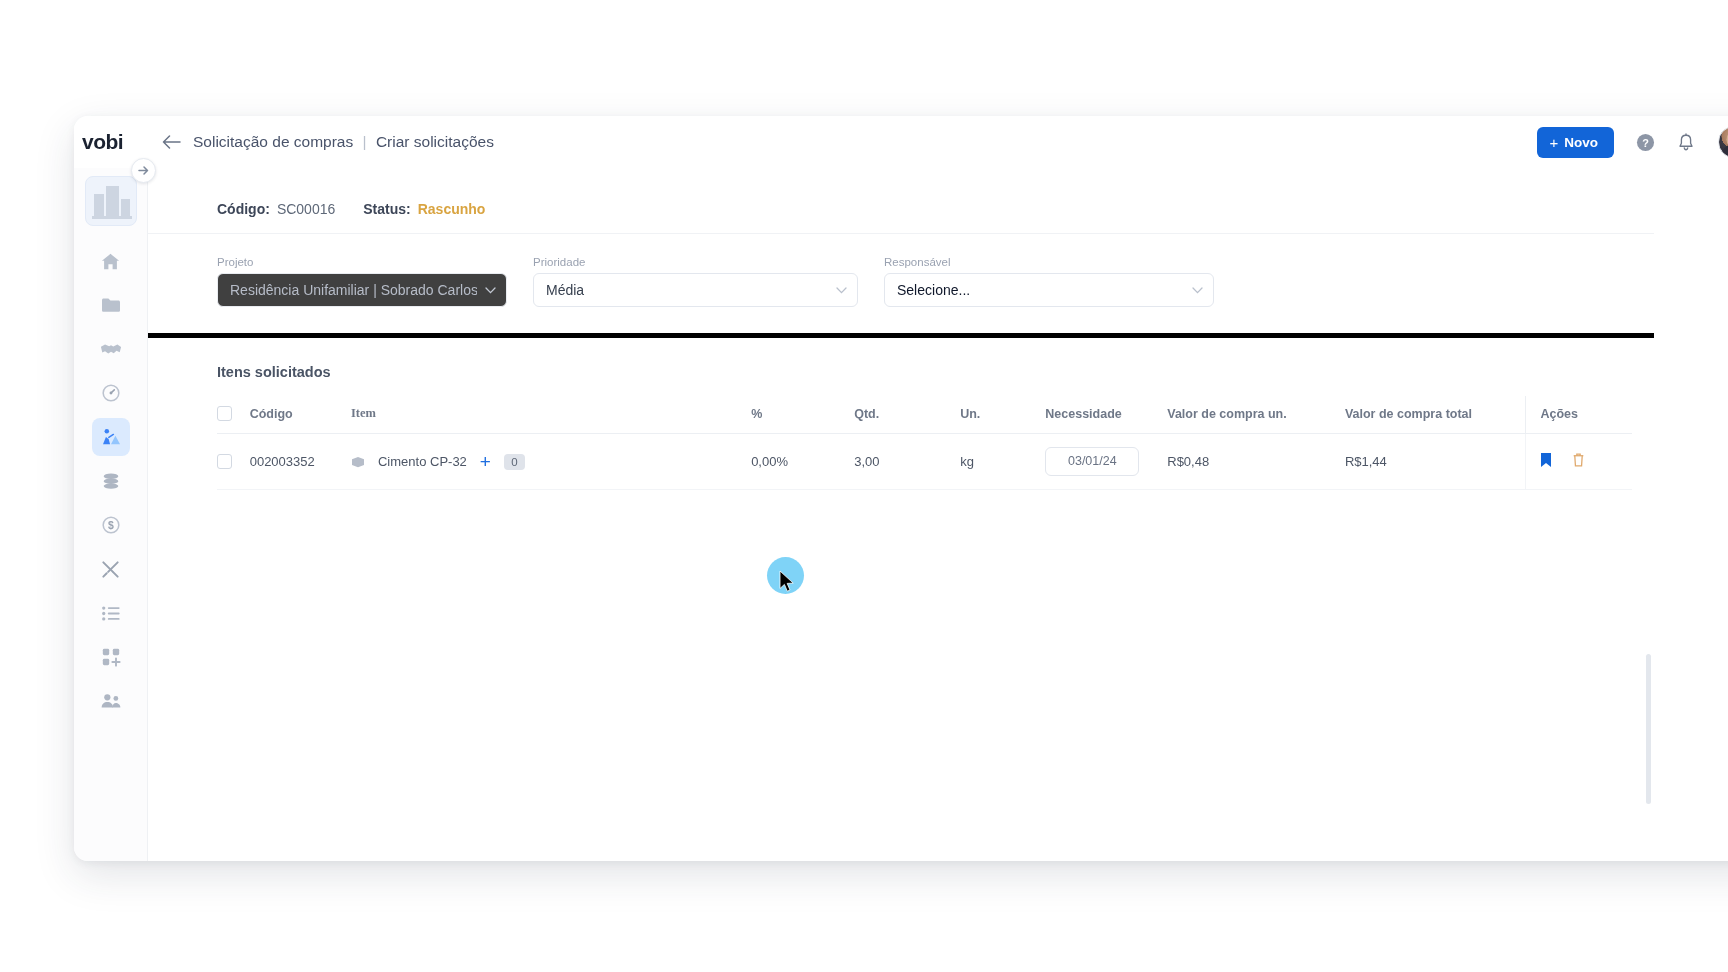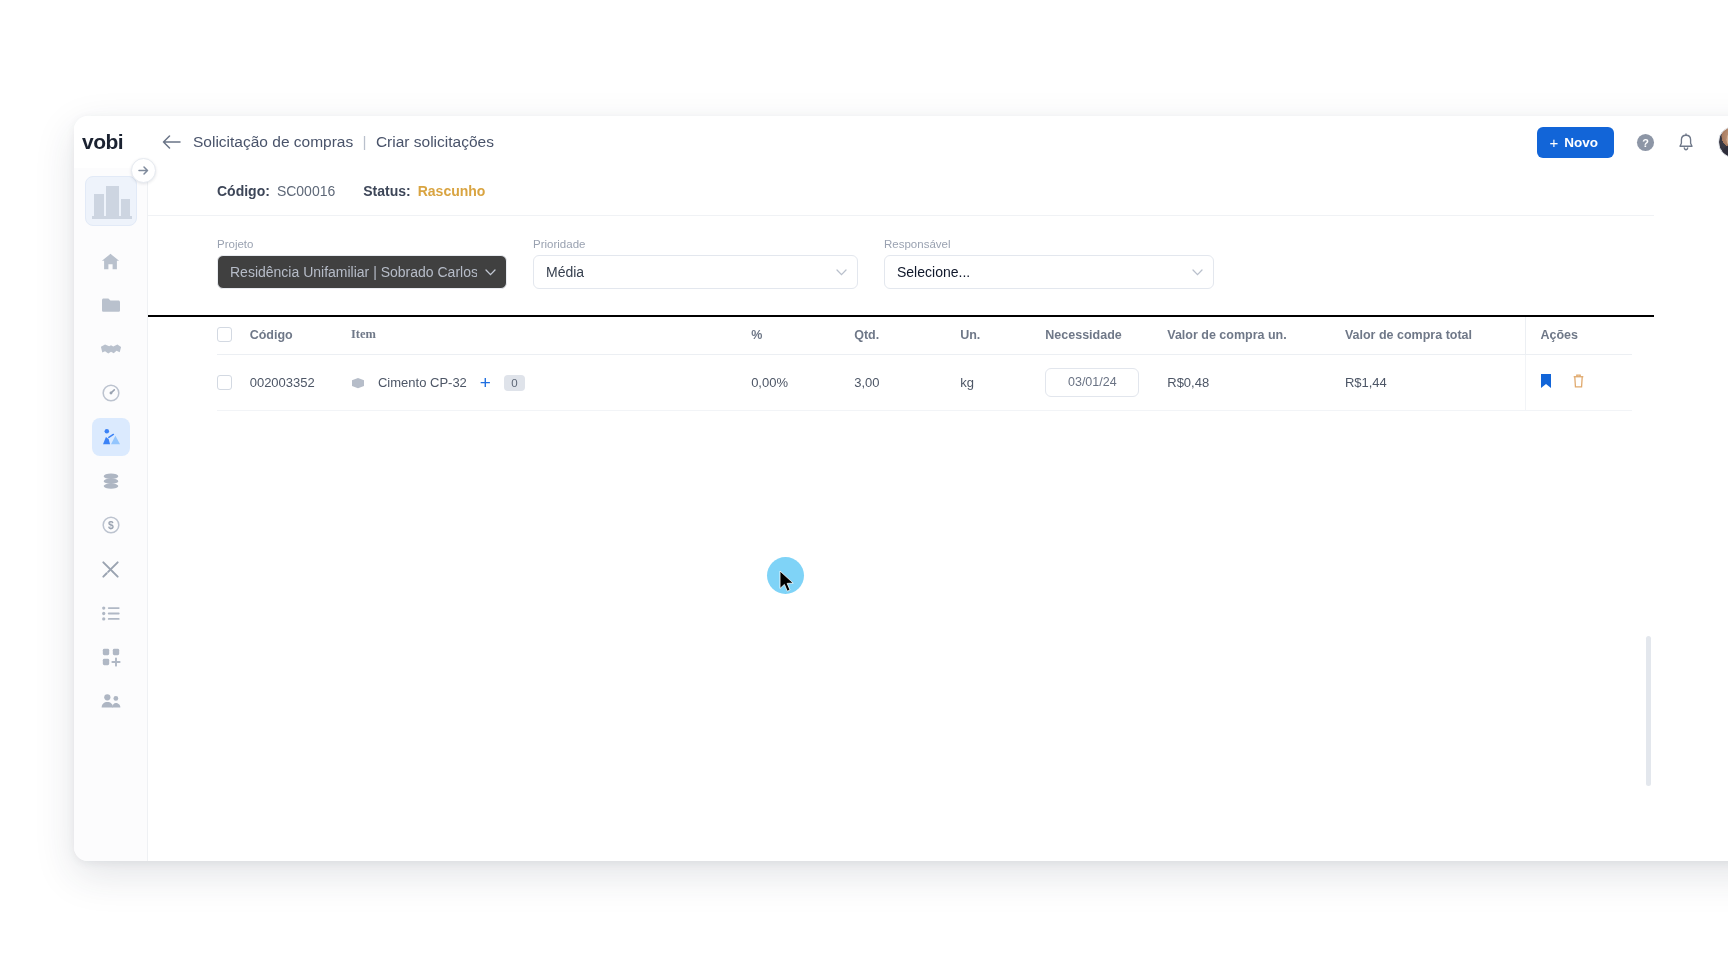--- a/index.html
+++ b/index.html
@@ -104,37 +104,37 @@
     position: absolute; left: 57px; top: 42px;
     width: 25px; height: 25px; border-radius: 50%;
     background: #ffffff; border: 1px solid #e6eaf0;
     box-shadow: 0 1px 3px rgba(40,50,70,0.12);
     display: flex; align-items: center; justify-content: center;
     z-index: 12; cursor: pointer;
   }
 
   
   #content {
-    position: absolute; left: 74px; top: 50px;
+    position: absolute; left: 74px; top: 68px;
     width: 1506px; height: 693px;
     background: #ffffff;
     overflow: hidden;
   }
   #meta-row {
     height: 50px; display: flex; align-items: center;
     padding-left: 69px;
     font-size: 14px; border-bottom: 1px solid #f0f2f5;
   }
   .meta-label { color: #3d4658; font-weight: 600; }
   #codigo-value { color: #5e6878; margin-left: 7px; margin-right: 28px; }
   #status-value { color: #d9a441; margin-left: 7px; font-weight: 600; }
 
   #form-row {
     display: flex; padding: 22px 0 26px 69px;
-    border-bottom: 2px solid #000000;
+    border-bottom: 5px solid #000000;
   }
   .field { margin-right: 26px; }
   .field-label {
     font-size: 11.5px; color: #9aa2b1; margin-bottom: 5px;
   }
   .select-box {
     height: 34px; border: 1px solid #e3e7ee; border-radius: 6px;
     background: #ffffff;
     display: flex; align-items: center;
     padding: 0 10px 0 12px;
@@ -441,20 +441,21 @@
           <span class="val placeholder">Selecione...</span>
           <span class="chev">
             <svg width="11" height="7" viewBox="0 0 11 7" fill="none">
               <path d="M1 1 L5.5 5.6 L10 1" stroke="#b9c0cc" stroke-width="1.3" stroke-linecap="round"></path>
             </svg>
           </span>
         </div>
       </div>
     </div>
 
+    <div id="section-title">Itens solicitados</div>
 
     <div id="table-wrap">
       <table>
         <thead>
           <tr>
             <th class="col-cb">
               <div class="cb"></div>
             </th>
             <th class="col-cod">Código</th>
             <th class="col-item">Item</th>

